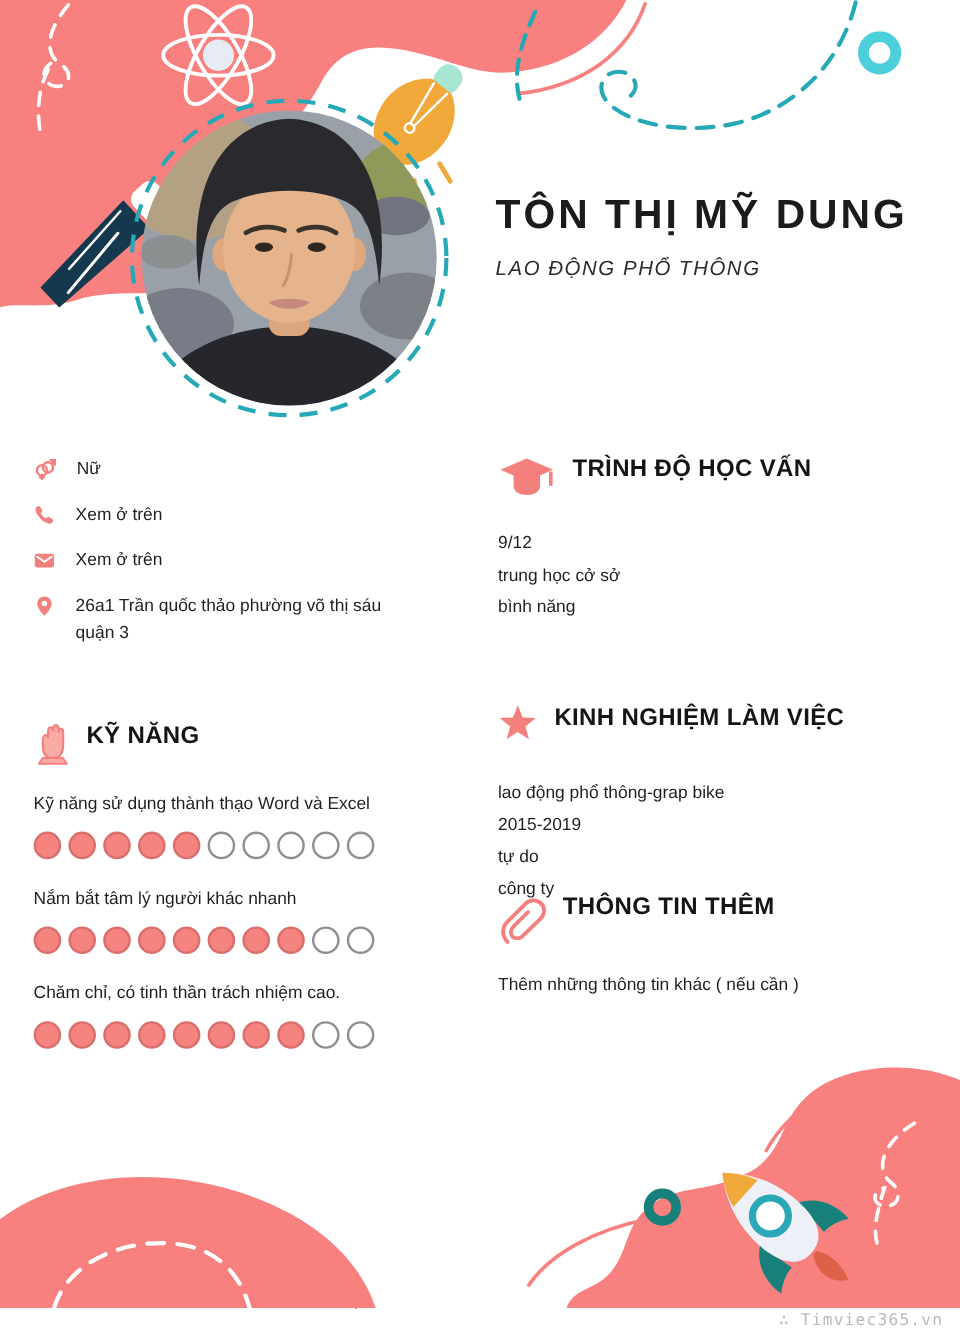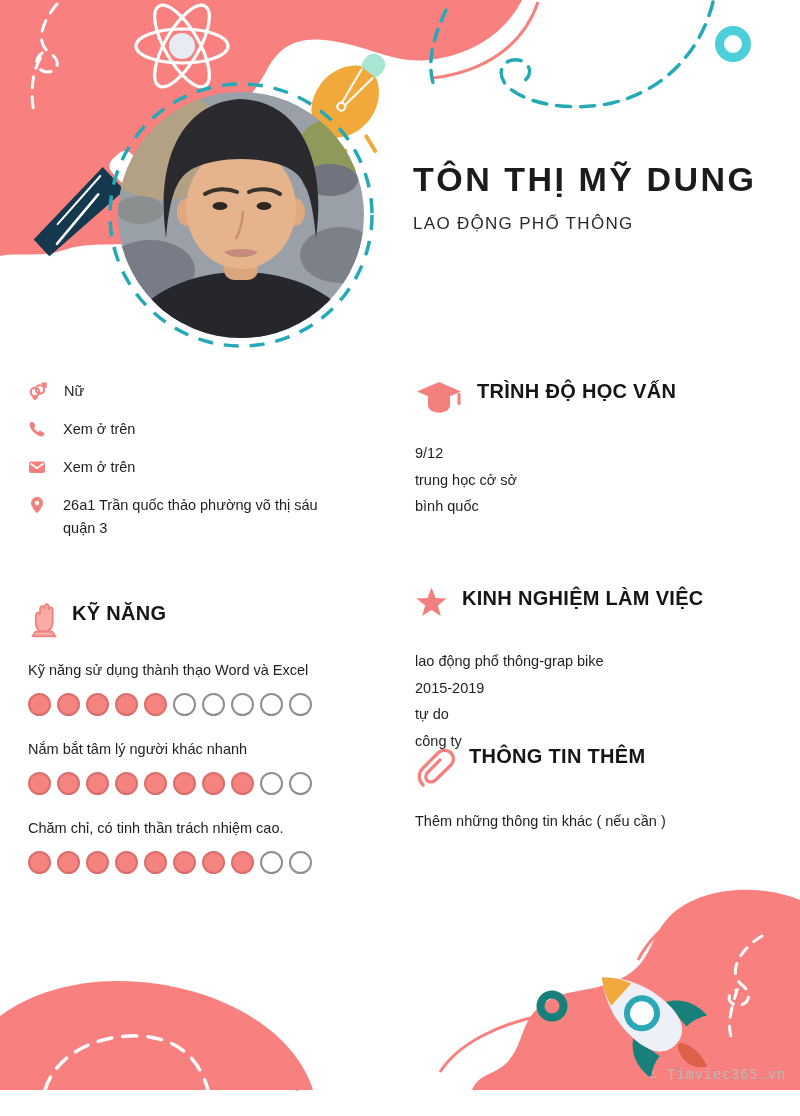--- a/index.html
+++ b/index.html
@@ -1,37 +1,37 @@
 <!DOCTYPE html>
 <html><head>
 <meta charset="utf-8">
 <style>
   html,body{margin:0;padding:0;background:#fff;}
   .page{position:relative;width:800px;height:1116px;background:#fff;overflow:hidden;
         font-family:"Liberation Sans",sans-serif;color:#1f1f1f;}
   .abs{position:absolute;}
   .deco{position:absolute;left:0;pointer-events:none;}
   .name{font-size:34px;font-weight:700;letter-spacing:2.5px;color:#1b1b1b;margin:0;}
-  .subtitle{margin:15px 0 0;font-size:17px;letter-spacing:1.3px;color:#2b2b2b;font-weight:400;}
+  .subtitle{margin:15px 0 0;font-size:17px;letter-spacing:1.3px;color:#2b2b2b;font-weight:400;font-style:italic;}
   .section-head{display:flex;align-items:flex-start;gap:14px;font-size:20px;font-weight:700;
                 letter-spacing:.3px;color:#151515;}
   .contact{width:312px;}
   .contact-row{display:flex;gap:17px;margin-bottom:15px;font-size:14.5px;line-height:23px;
                align-items:flex-start;}
   .contact-row svg{flex:0 0 auto;margin-top:2px;}
   .skill-label{font-size:14.5px;margin:0 0 13px;line-height:20px;}
   .skills-body{margin-top:22px;}
   .dots{display:flex;gap:6px;margin-bottom:23px;}
   .dot{width:23px;height:23px;border-radius:50%;box-sizing:border-box;
        border:2px solid #8F8F8F;background:#fff;}
   .dot.filled{border-color:#D96F6C;background:#F5837F;}
   .sec-body{margin-top:24px;}
   .line{font-size:14.5px;line-height:26.5px;margin:0;}
   .b{font-weight:400;}
-  .watermark{position:absolute;top:1066px;right:14px;font-family:"DejaVu Sans Mono",monospace;
+  .watermark{position:absolute;top:1092px;right:14px;font-family:"DejaVu Sans Mono",monospace;
              font-size:13.5px;color:#b9b9b9;letter-spacing:1px;}
 </style>
 </head>
 <body>
 
 <div class="page">
 
   <svg class="deco" style="top:0" width="800" height="370" viewBox="0 0 800 370">
     <defs>
       <clipPath id="photoClip">
@@ -202,21 +202,21 @@
       <svg width="48" height="36" viewBox="0 0 48 36">
         <path d="M13,16 L35,16 L35,25 C35,30 30,32.5 24,32.5 C18,32.5 13,30 13,25 Z" fill="#F4807E"></path>
         <polygon points="24,2 46,11.5 24,21 2,11.5" fill="#F4807E"></polygon>
         <rect x="42.5" y="13" width="3" height="12" rx="1.2" fill="#F4807E"></rect>
       </svg>
       <span>TRÌNH ĐỘ HỌC VẤN</span>
     </div>
     <div class="sec-body">
       <p class="line b">9/12</p>
       <p class="line">trung học cở sở</p>
-      <p class="line">bình quốc</p>
+      <p class="line">bình năng</p>
     </div>
   </div>
 
   <div class="abs" style="left:415px;top:587px;width:370px;">
     <div class="section-head">
       <svg width="33" height="31" viewBox="0 0 32 31">
         <polygon points="16,0.5 20,10.9 31,11.4 22.4,18.4 25.3,29 16,22.9 6.7,29 9.6,18.4 1,11.4 12,10.9" fill="#F4807E"></polygon>
       </svg>
       <span>KINH NGHIỆM LÀM VIỆC</span>
     </div>

